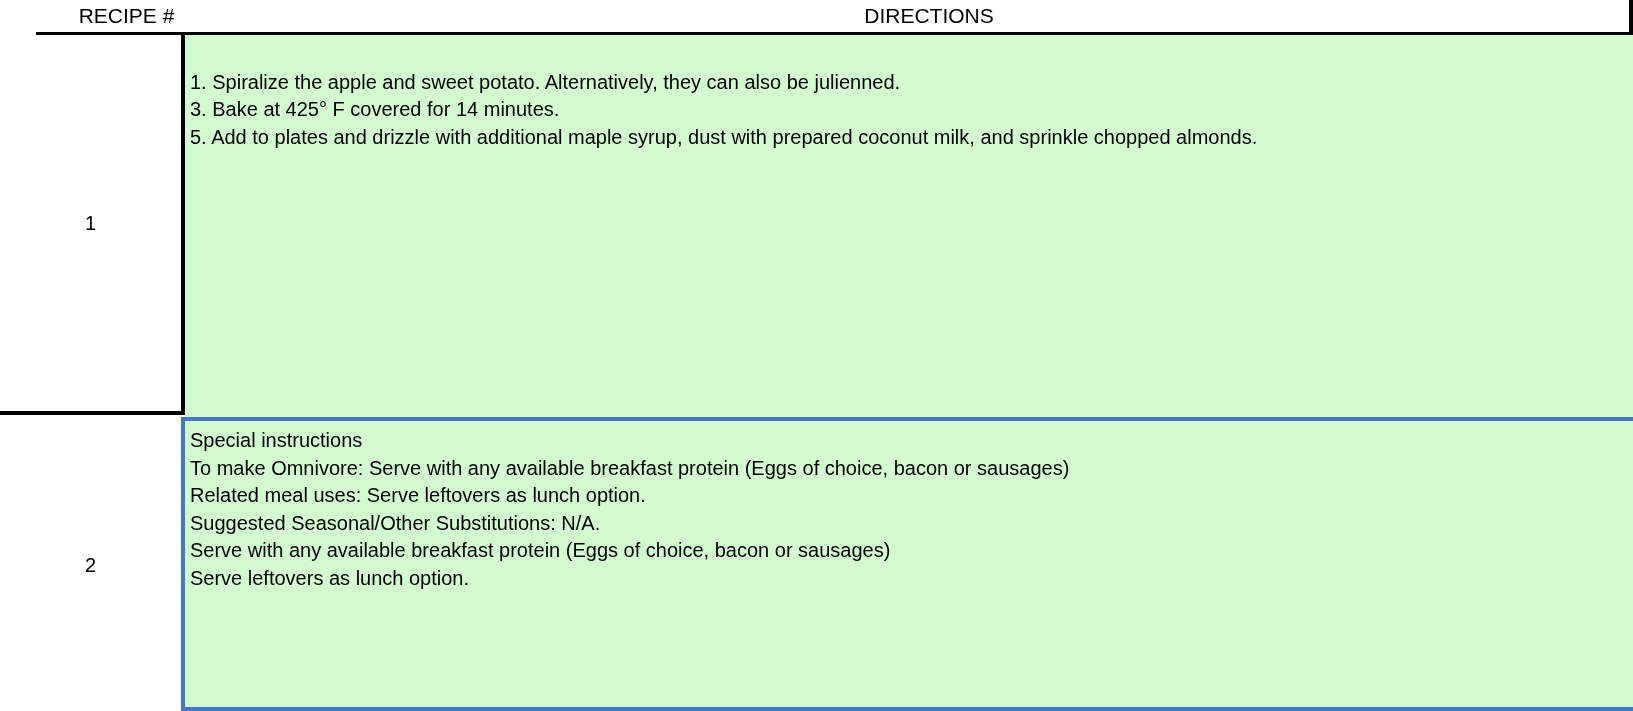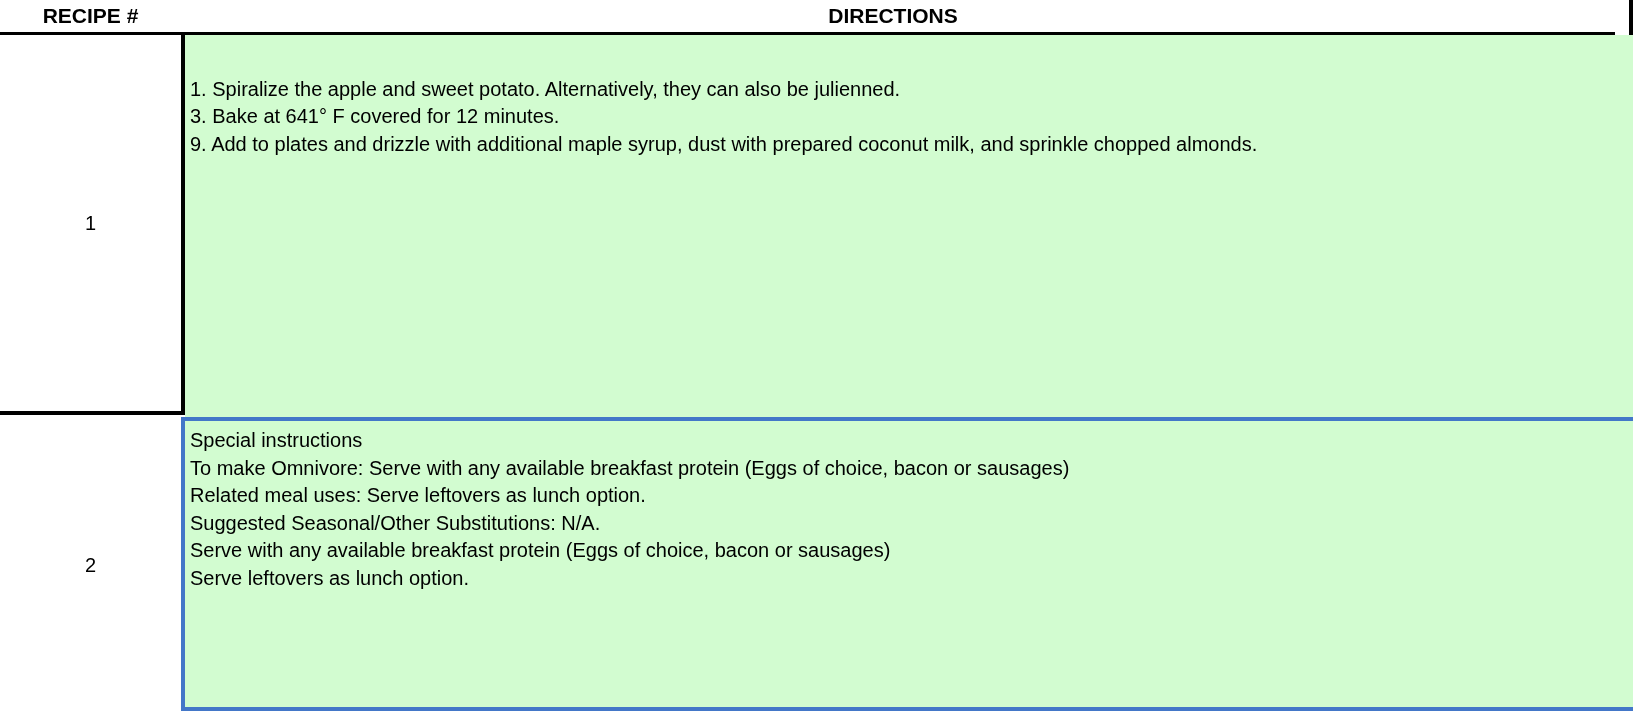--- a/index.html
+++ b/index.html
@@ -18,24 +18,25 @@
   }
   
   .header-cell {
     position: absolute;
     top: 0;
     height: 32px;
     box-sizing: content-box;
     display: flex;
     align-items: center;
     justify-content: center;
-    font-weight: bold;
+    font-weight: normal;
     font-size: 21px;
     background: #ffffff;
     border-bottom: 3px solid #000000;
+    margin-left: 36px;
   }
   .hc1 {
     left: 0;
     width: 181px;
     border-right: 4px solid #000000;
   }
   .hc2 {
     left: 171px;
     width: 1444px;
   }
@@ -67,21 +68,21 @@
   .nc2 {
     top: 419px;
     height: 292px;
   }
   
   .dir-cell {
     position: absolute;
     background: #d2fcd0;
     font-size: 20px;
     line-height: 27.5px;
-    padding: 13px 0 0 5px;
+    padding: 6px 0 0 5px;
     box-sizing: border-box;
     white-space: nowrap;
     overflow: hidden;
   }
   .dc1 {
     left: 185px;
     top: 35px;
     width: 1448px;
     height: 382px;
   }
@@ -112,22 +113,22 @@
 
   <div class="header-right-line"></div>
 
   <div class="num-cell nc1">
     <span>1</span>
   </div>
 
   <div class="dir-cell dc1">
       <div class="tline"></div>
       <div class="tline">1. Spiralize the apple and sweet potato. Alternatively, they can also be julienned.</div>
-      <div class="tline">3. Bake at 641° F covered for 12 minutes.</div>
-      <div class="tline">9. Add to plates and drizzle with additional maple syrup, dust with prepared coconut milk, and sprinkle chopped almonds.</div>
+      <div class="tline">3. Bake at 425° F covered for 14 minutes.</div>
+      <div class="tline">5. Add to plates and drizzle with additional maple syrup, dust with prepared coconut milk, and sprinkle chopped almonds.</div>
     </div>
 
   <div class="num-cell nc2">
     <span>2</span>
   </div>
 
   <div class="dir-cell dc2">
       <div class="tline">Special instructions</div>
       <div class="tline">To make Omnivore: Serve with any available breakfast protein (Eggs of choice, bacon or sausages)</div>
       <div class="tline">Related meal uses: Serve leftovers as lunch option.</div>

